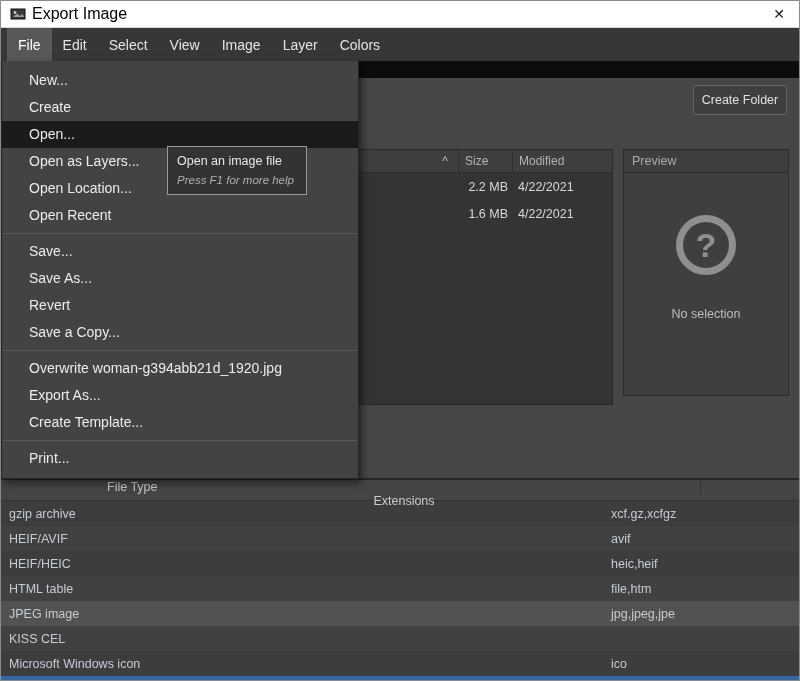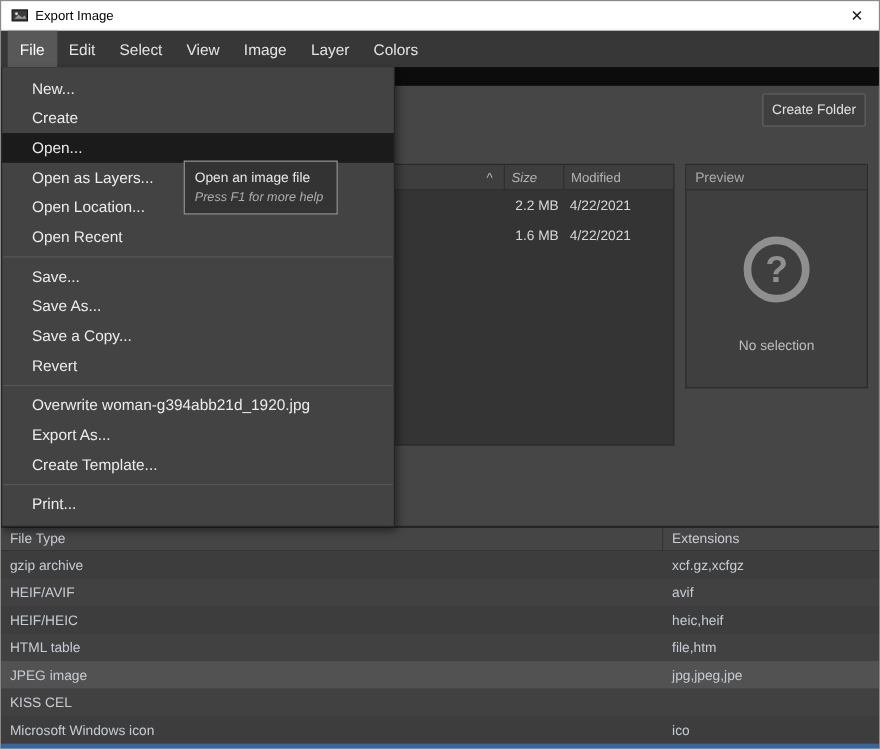--- a/index.html
+++ b/index.html
@@ -11,21 +11,21 @@
     background:#464646; overflow:hidden;
     border:1px solid #8a8a8a;
   }
 
   
   .titlebar {
     position:absolute; top:0; left:0; right:0; height:27px;
     background:#ffffff; border-bottom:1px solid #d6d6d6;
     display:flex; align-items:center; padding:0 9px;
   }
-  .titlebar .title { font-size:12px; color:#000; margin-left:6px; }
+  .titlebar .title { font-size:16px; color:#000; margin-left:6px; }
   .titlebar .close {
     margin-left:auto; font-size:14px; color:#1a1a1a; cursor:default;
     width:22px; text-align:center;
   }
 
   
   .menubar {
     position:absolute; top:27px; left:0; right:0; height:33px;
     background:#373737; display:flex; align-items:stretch; padding-left:6px;
   }
@@ -51,32 +51,32 @@
   
   .filelist {
     position:absolute; left:0; top:148px; width:612px; height:256px;
     background:#343434; border:1px solid #2a2a2a;
   }
   .filelist .lheader {
     display:flex; height:23px; background:#3e3e3e;
     border-bottom:1px solid #2c2c2c; color:#b4b4b4; font-size:12px;
   }
   .lheader .h-name { flex:1; display:flex; align-items:center; justify-content:flex-end; padding-right:10px; }
-  .lheader .h-size { width:54px; border-left:1px solid #2e2e2e; display:flex; align-items:center; padding-left:6px;font-style:italic; }
+  .lheader .h-size { width:54px; border-left:1px solid #2e2e2e; display:flex; align-items:center; padding-left:6px; }
   .lheader .h-mod  { width:100px; border-left:1px solid #2e2e2e; display:flex; align-items:center; padding-left:6px; }
   .sort-glyph { font-size:12px; color:#bdbdbd; }
 
   .file-row { display:flex; height:27px; align-items:center; color:#d8d8d8; font-size:12.5px; }
   .file-row .fr-name { flex:1; }
   .file-row .fr-size { width:54px; text-align:right; padding-right:4px; }
   .file-row .fr-mod  { width:100px; padding-left:6px; }
 
   
   .preview {
-    position:absolute; left:622px; top:148px; width:166px; height:204px;
+    position:absolute; left:622px; top:148px; width:166px; height:247px;
     background:#3f3f3f; border:1px solid #2a2a2a;
   }
   .preview .pheader {
     height:23px; background:#3e3e3e; border-bottom:1px solid #2c2c2c;
     color:#ababab; font-size:12.5px; display:flex; align-items:center; padding-left:8px;
   }
   .q-circle {
     width:60px; height:60px; border:7px solid #8f8f8f; border-radius:50%;
     margin:42px auto 0 auto; display:flex; align-items:center; justify-content:center;
     color:#8f8f8f; font-size:34px; font-weight:bold;
@@ -86,21 +86,21 @@
     color:#bdbdbd; font-size:12.5px;
   }
 
   
   .filetypes {
     position:absolute; left:0; right:0; top:477px; bottom:0;
     background:#3f3f3f; border-top:2px solid #262626; overflow:hidden;
   }
   .ftt-header {
     display:flex; height:21px; background:#454545; border-bottom:1px solid #333;
-    color:#c9cdd3; font-size:12.5px; align-items:center;
+    color:#c9cdd3; font-size:12.5px; align-items:center;flex-direction:column;
   }
   .ftt-header .ftc-type { width:602px; padding-left:8px; border-right:1px solid #333; height:100%; display:flex; align-items:center; }
   .ftt-header .ftc-ext  { flex:1; padding-left:8px; }
   .ft-row {
     display:flex; height:25px; align-items:center;
     color:#c6ccd3; font-size:12.5px;
   }
   .ft-row:nth-child(odd)  { background:#414141; }
   .ft-row:nth-child(even) { background:#3d3d3d; }
   .ft-row .ft-type { width:602px; padding-left:8px; }
@@ -229,22 +229,22 @@
   <div class="menu-dropdown">
     <div class="mi">New...</div>
     <div class="mi">Create</div>
     <div class="mi hl">Open...</div>
     <div class="mi">Open as Layers...</div>
     <div class="mi">Open Location...</div>
     <div class="mi">Open Recent</div>
     <div class="msep"></div>
     <div class="mi">Save...</div>
     <div class="mi">Save As...</div>
+    <div class="mi">Revert</div>
     <div class="mi">Save a Copy...</div>
-    <div class="mi">Revert</div>
     <div class="msep"></div>
     <div class="mi">Overwrite woman-g394abb21d_1920.jpg</div>
     <div class="mi">Export As...</div>
     <div class="mi">Create Template...</div>
     <div class="msep"></div>
     <div class="mi">Print...</div>
   </div>
 
   <div class="tooltip">
     <div class="tt-title">Open an image file</div>

